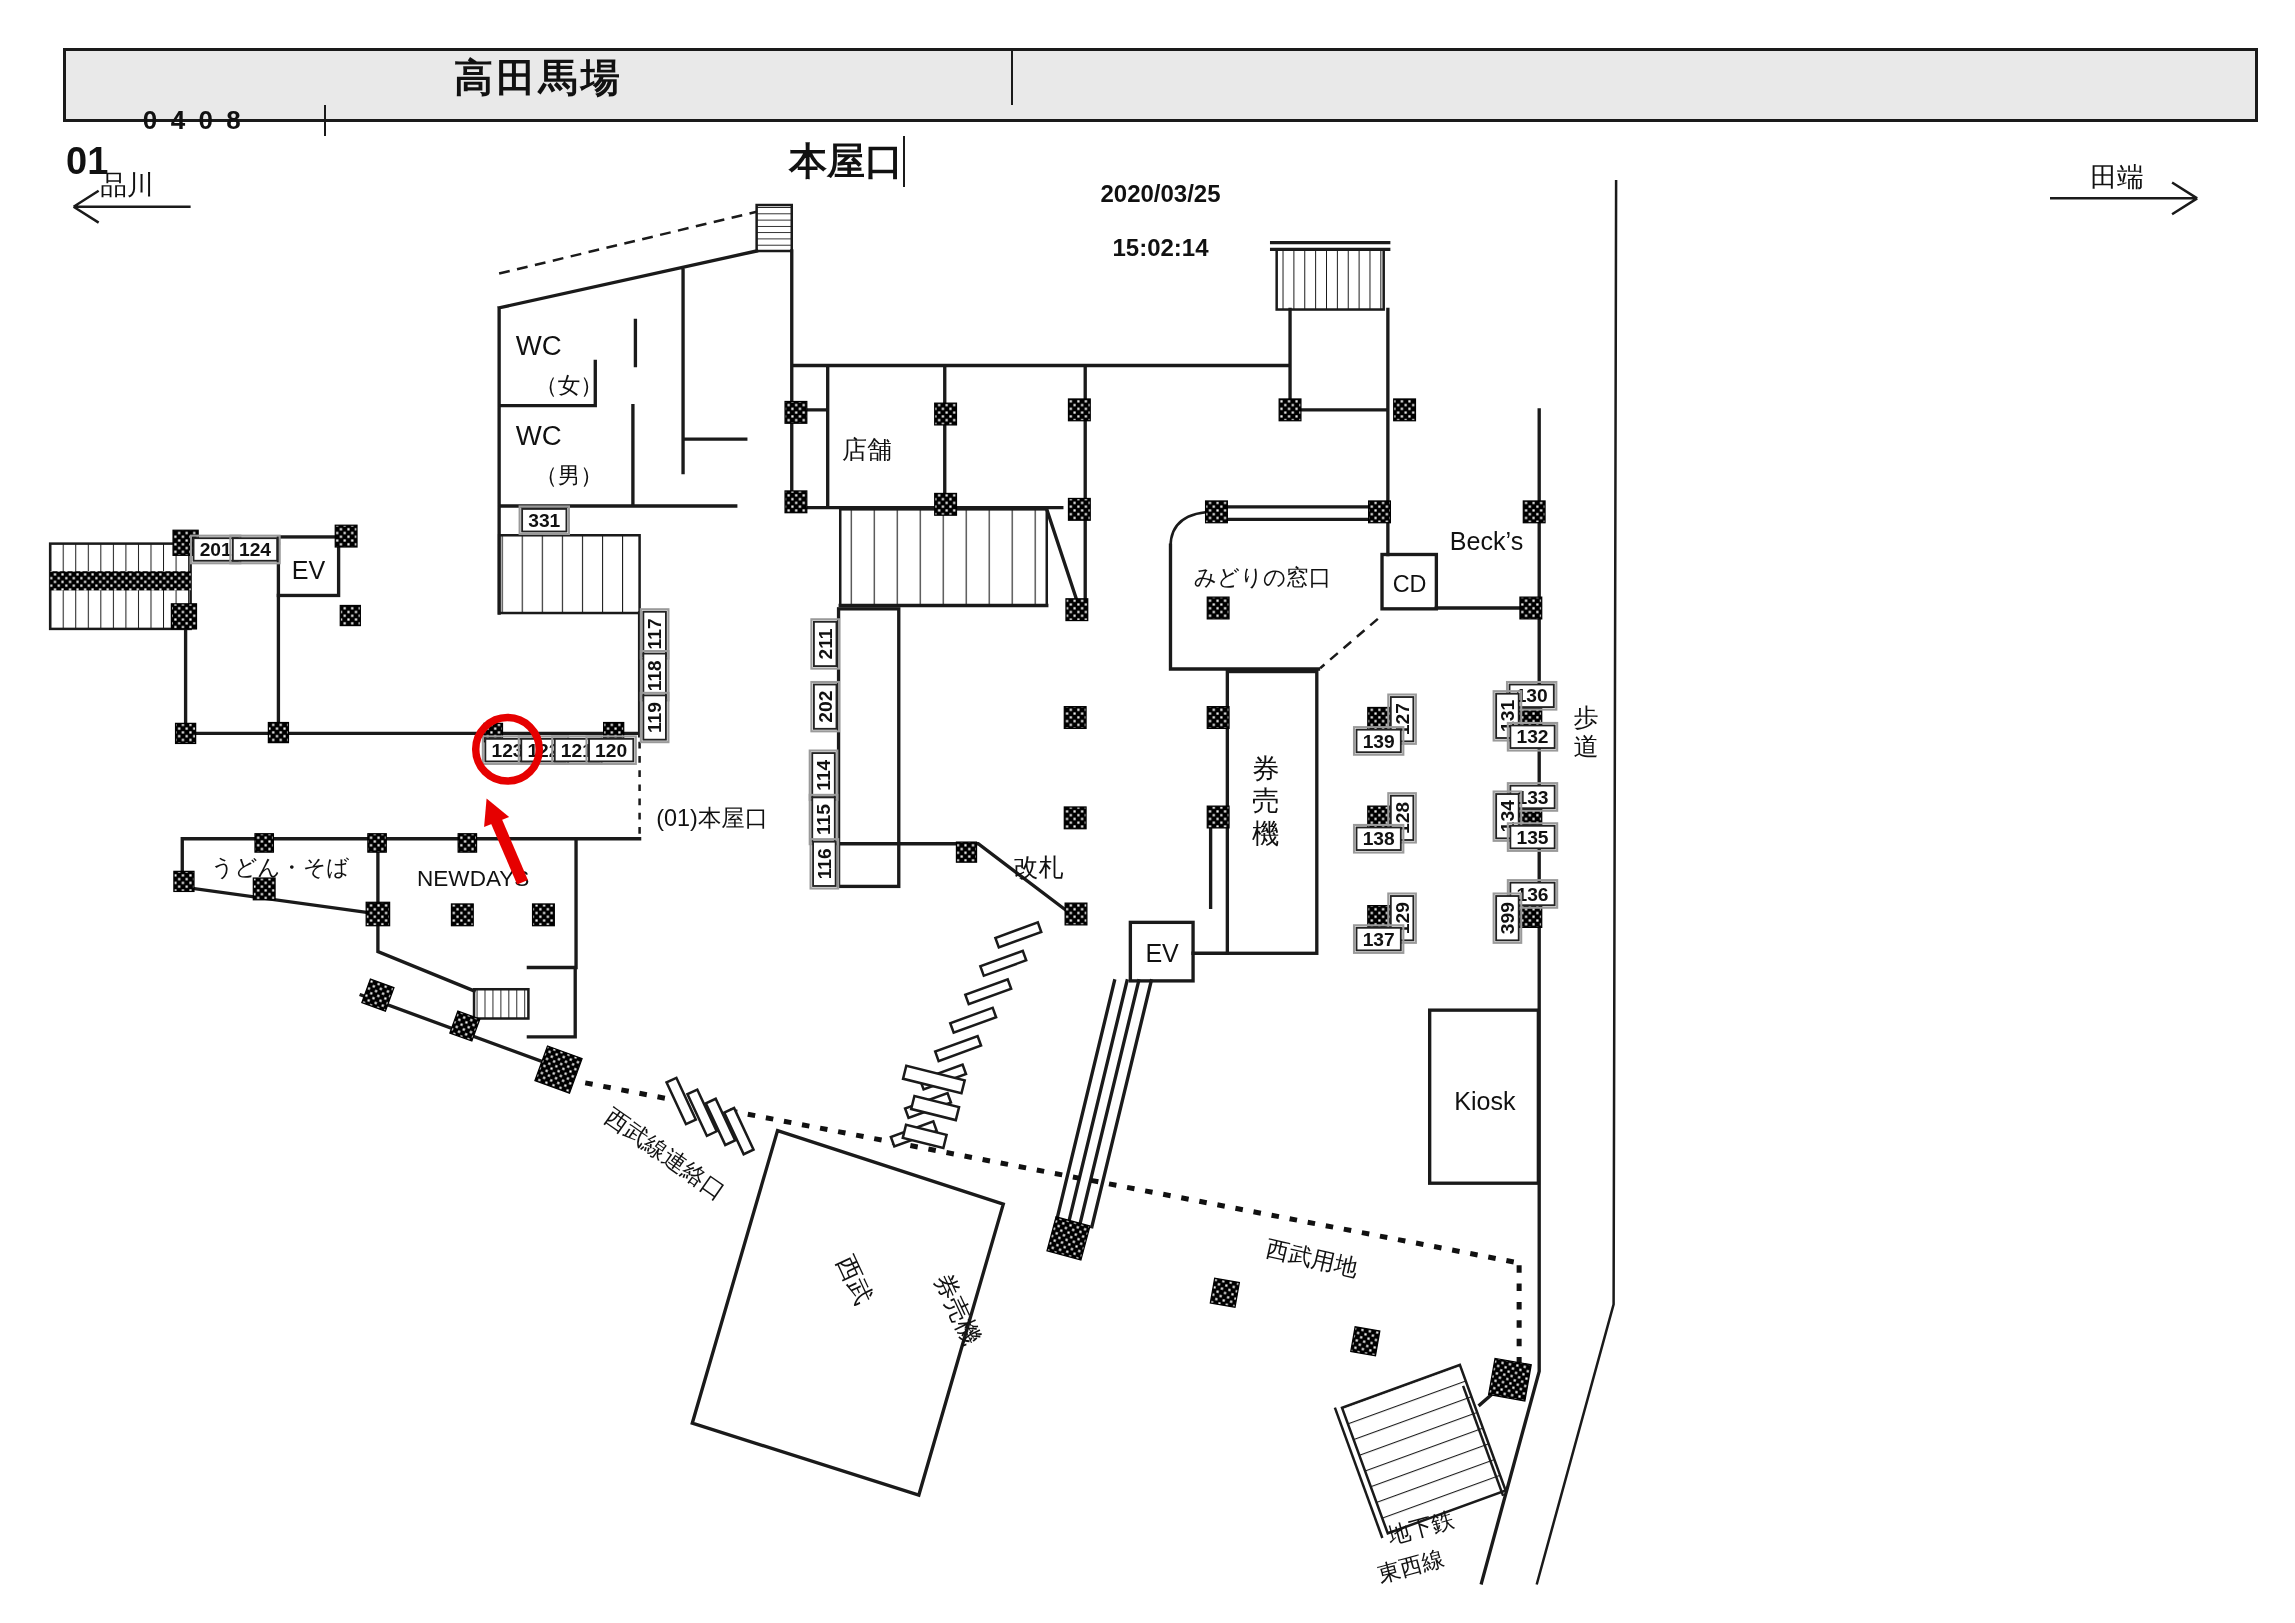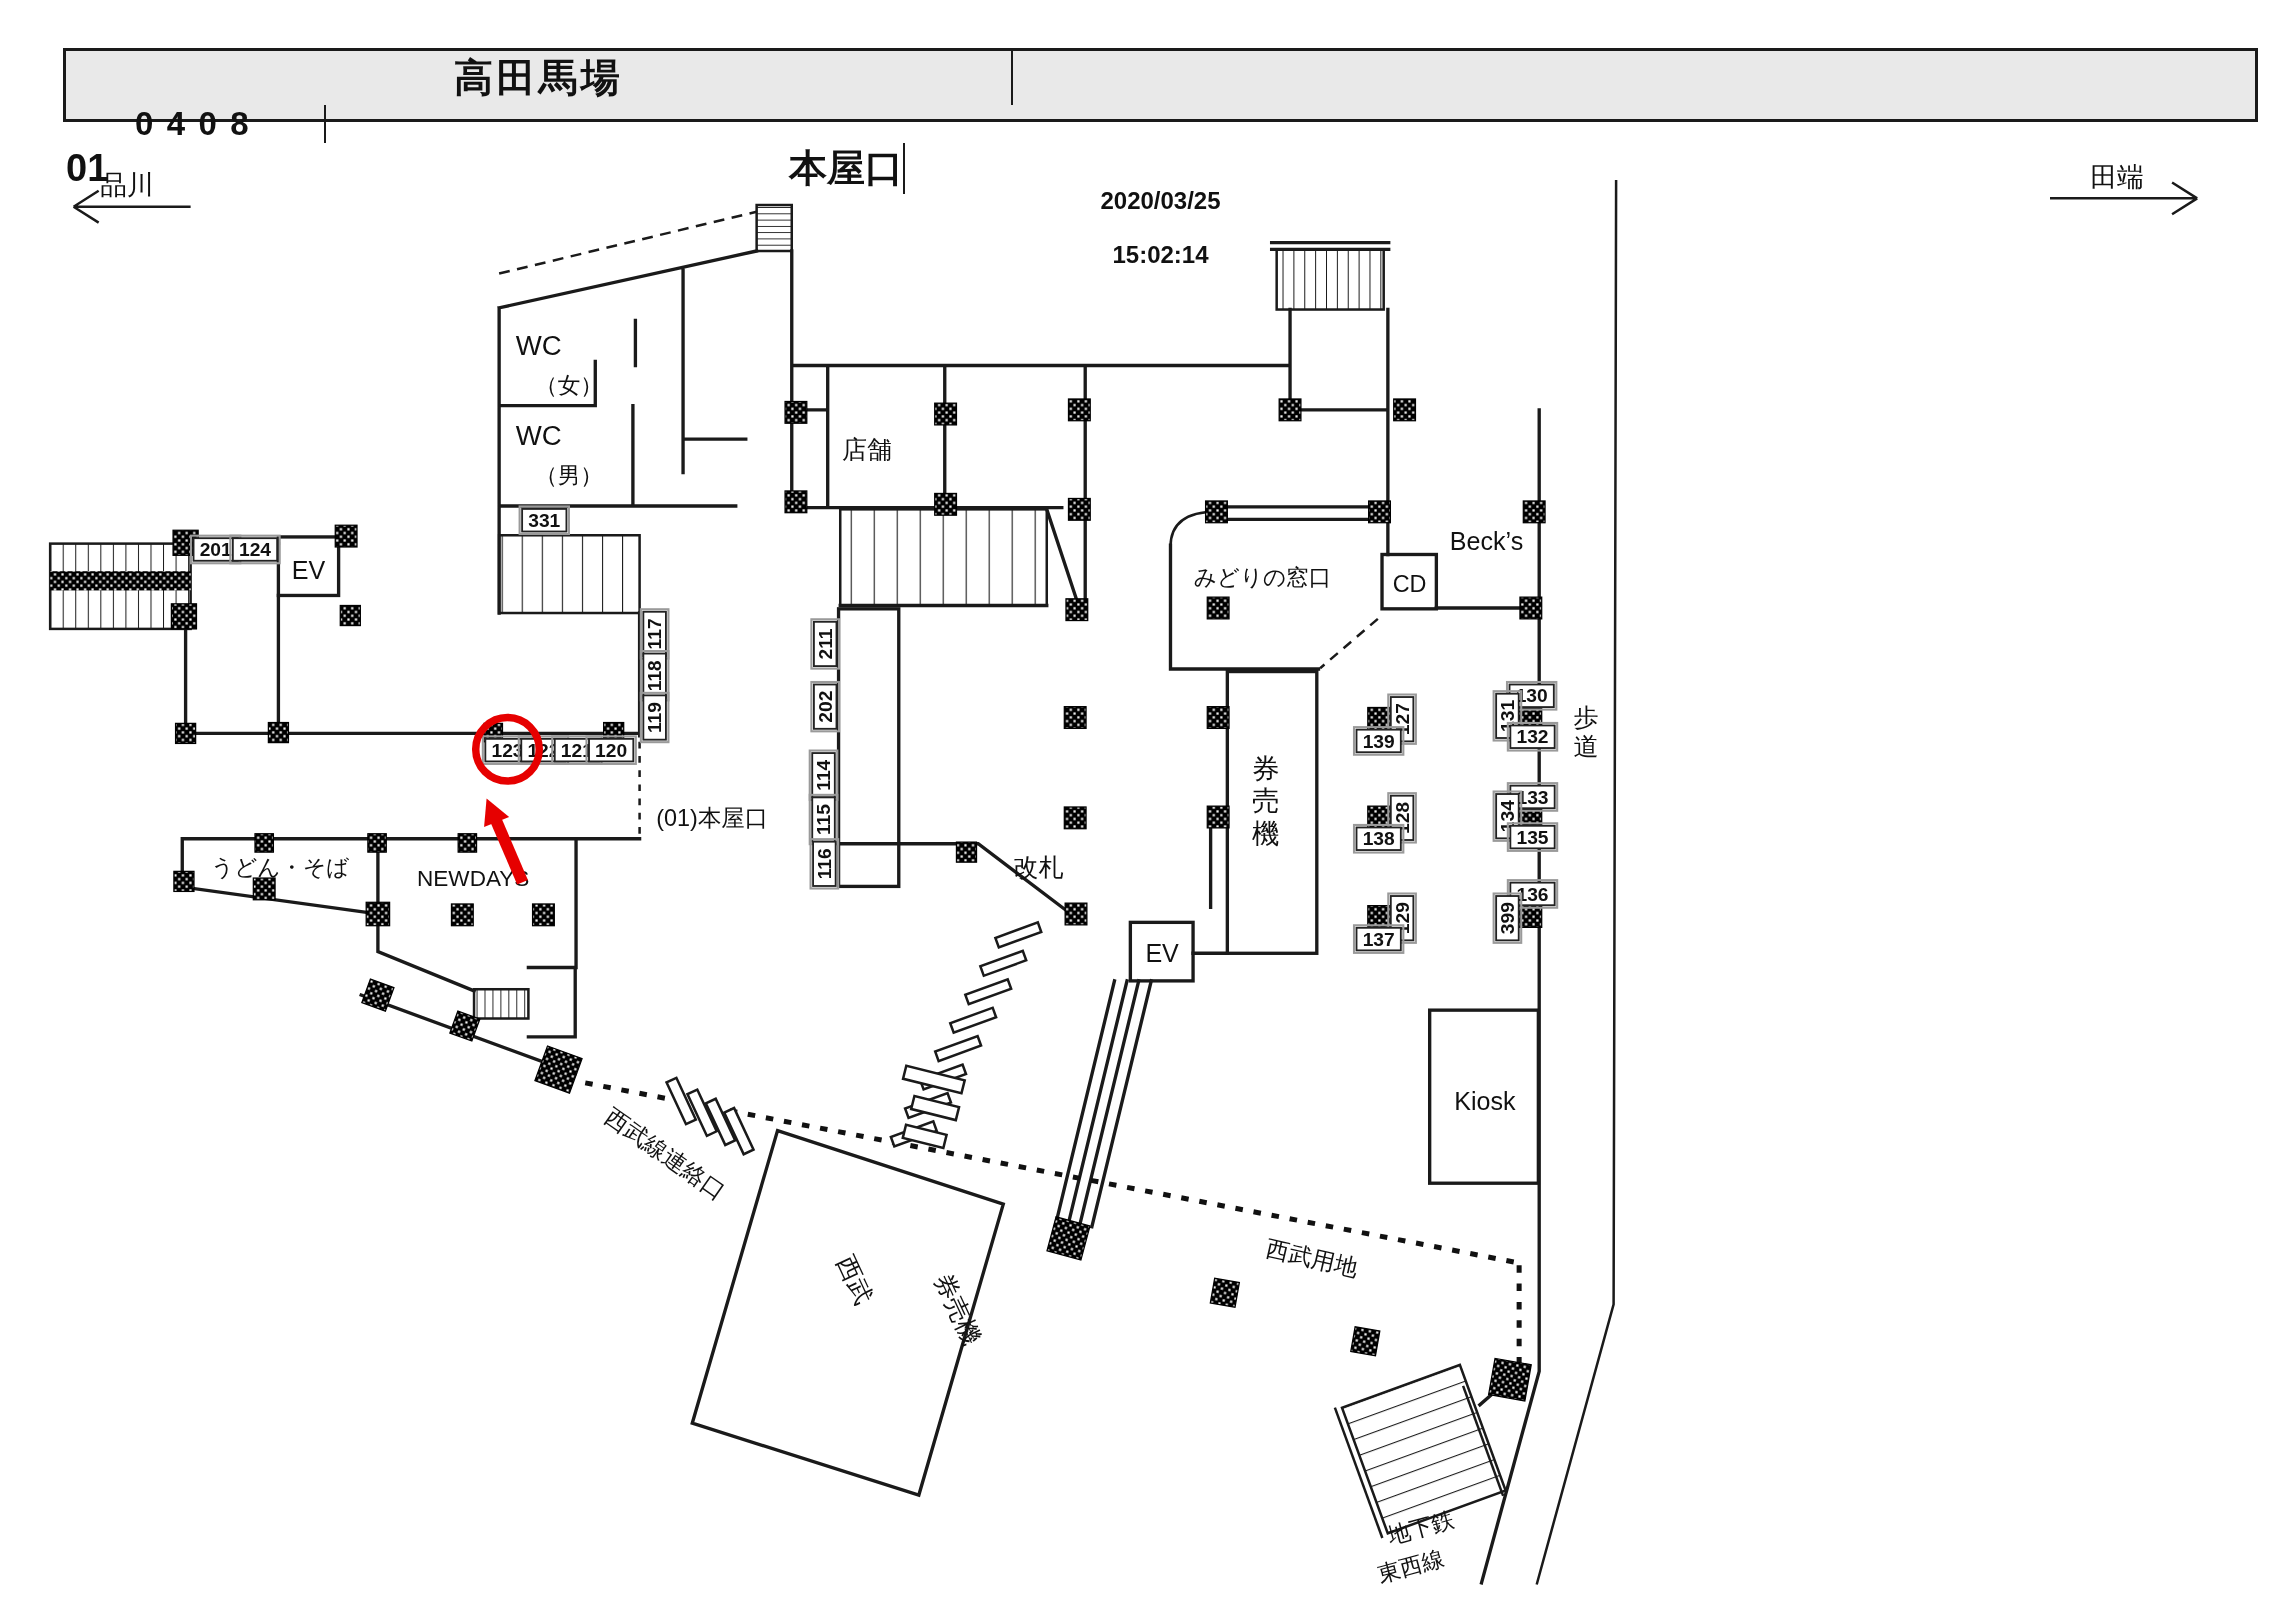--- a/index.html
+++ b/index.html
@@ -5,21 +5,21 @@
   html,body{margin:0;padding:0;background:#fff;}
   #stage{position:relative;width:2295px;height:1624px;background:#fff;overflow:hidden;
          font-family:"Liberation Sans",sans-serif;}
   
   #hdr{position:absolute;left:63px;top:48px;width:2195px;height:74px;
        display:flex;background:#e9e9e9;border:3.3px solid #1a1a1a;box-sizing:border-box;flex-direction:column;}
   .hcell{display:flex;align-items:center;justify-content:center;height:100%;
          border-right:2.5px solid #1a1a1a;box-sizing:border-box;color:#111;}
   .hcell:last-child{border-right:none;}
   #hc1{width:947px;font-size:39px;font-weight:600;letter-spacing:3.3px;}
-  #hc2{width:260px;font-size:33px;font-weight:600;letter-spacing:13.4px;padding-left:7px;}
+  #hc2{width:260px;font-size:26px;font-weight:600;letter-spacing:13.4px;padding-left:7px;}
   #hc3{width:839px;font-size:38px;font-weight:600;justify-content:space-between;}
   #hc3 .gap{display:inline-block;width:49px;}
   #hc4{flex:1;flex-direction:column;font-size:24px;font-weight:700;line-height:1.25;gap:24px;}
   
   #map{position:absolute;left:0;top:0;width:2295px;height:1624px;}
   svg text{fill:#111;}
   .wall{stroke:#1a1a1a;stroke-width:4;fill:none;stroke-linecap:square;}
   .thin{stroke:#1a1a1a;stroke-width:3;fill:none;}
   .stair{stroke:#1a1a1a;stroke-width:3;fill-opacity:1;}
 </style>

